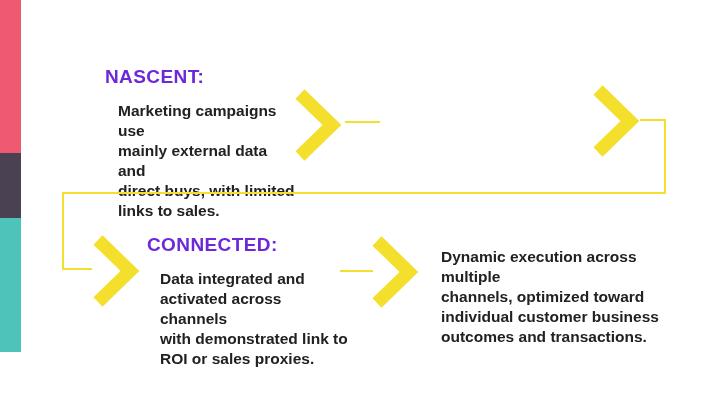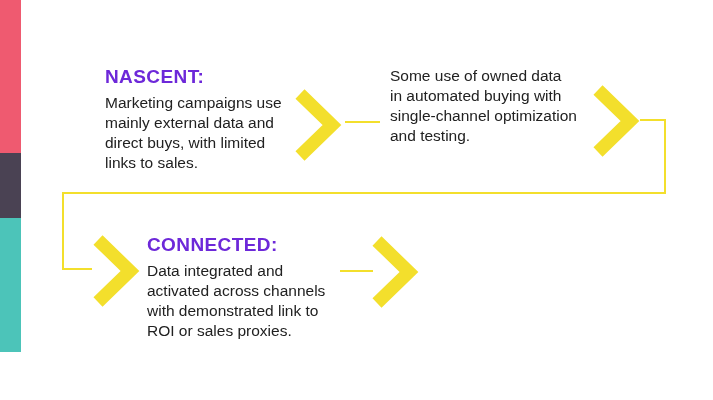--- a/index.html
+++ b/index.html
@@ -20,25 +20,26 @@
   
   .stage { position: absolute; }
   .stage-title {
     margin: 0 0 5px 0;
     font-size: 19px;
     font-weight: 700;
     letter-spacing: 0.4px;
     color: #6d28d9;
   }
   .stage-desc {
-    margin: 0;
+    margin: 13px;
     font-size: 15.5px;
     line-height: 20px;
     color: #212121;
     white-space: pre-line;
+    font-weight: bold;
   }
   .stage-nascent      { left: 105px; top: 66px;  width: 205px; }
   .stage-emerging     { left: 390px; top: 66px;  width: 245px; }
   .stage-connected    { left: 147px; top: 234px; width: 215px; }
   .stage-multi-moment { left: 428px; top: 234px; width: 272px; }
 
   
   .chev { position: absolute; overflow: visible; }
   .chev-1 { left: 294px; top: 89px;  }
   .chev-2 { left: 592px; top: 85px;  }
@@ -68,35 +69,35 @@
 
 <section class="stage stage-nascent">
   <h2 class="stage-title">NASCENT:</h2>
   <p class="stage-desc">Marketing campaigns use
 mainly external data and
 direct buys, with limited
 links to sales.</p>
 </section>
 
 <section class="stage stage-emerging">
-  <p class="stage-desc">Some use of owned data
-in automated buying with
-single-channel optimization
-and testing.</p>
 </section>
 
 <section class="stage stage-connected">
   <h2 class="stage-title">CONNECTED:</h2>
   <p class="stage-desc">Data integrated and
 activated across channels
 with demonstrated link to
 ROI or sales proxies.</p>
 </section>
 
 <section class="stage stage-multi-moment">
+  <p class="stage-desc">Dynamic execution across multiple
+channels, optimized toward
+individual customer business
+outcomes and transactions.</p>
 </section>
 
 <svg class="chev chev-1" width="48" height="72" viewBox="0 0 48 72">
   <polyline points="6,5 38,36 6,67" fill="none" stroke-width="13" stroke-linejoin="miter" stroke="#F3DF2C"></polyline>
 </svg>
 <svg class="chev chev-2" width="48" height="72" viewBox="0 0 48 72">
   <polyline points="6,5 38,36 6,67" fill="none" stroke-width="13" stroke-linejoin="miter" stroke="#F3DF2C"></polyline>
 </svg>
 <svg class="chev chev-3" width="48" height="72" viewBox="0 0 48 72">
   <polyline points="6,5 38,36 6,67" fill="none" stroke-width="13" stroke-linejoin="miter" stroke="#F3DF2C"></polyline>

